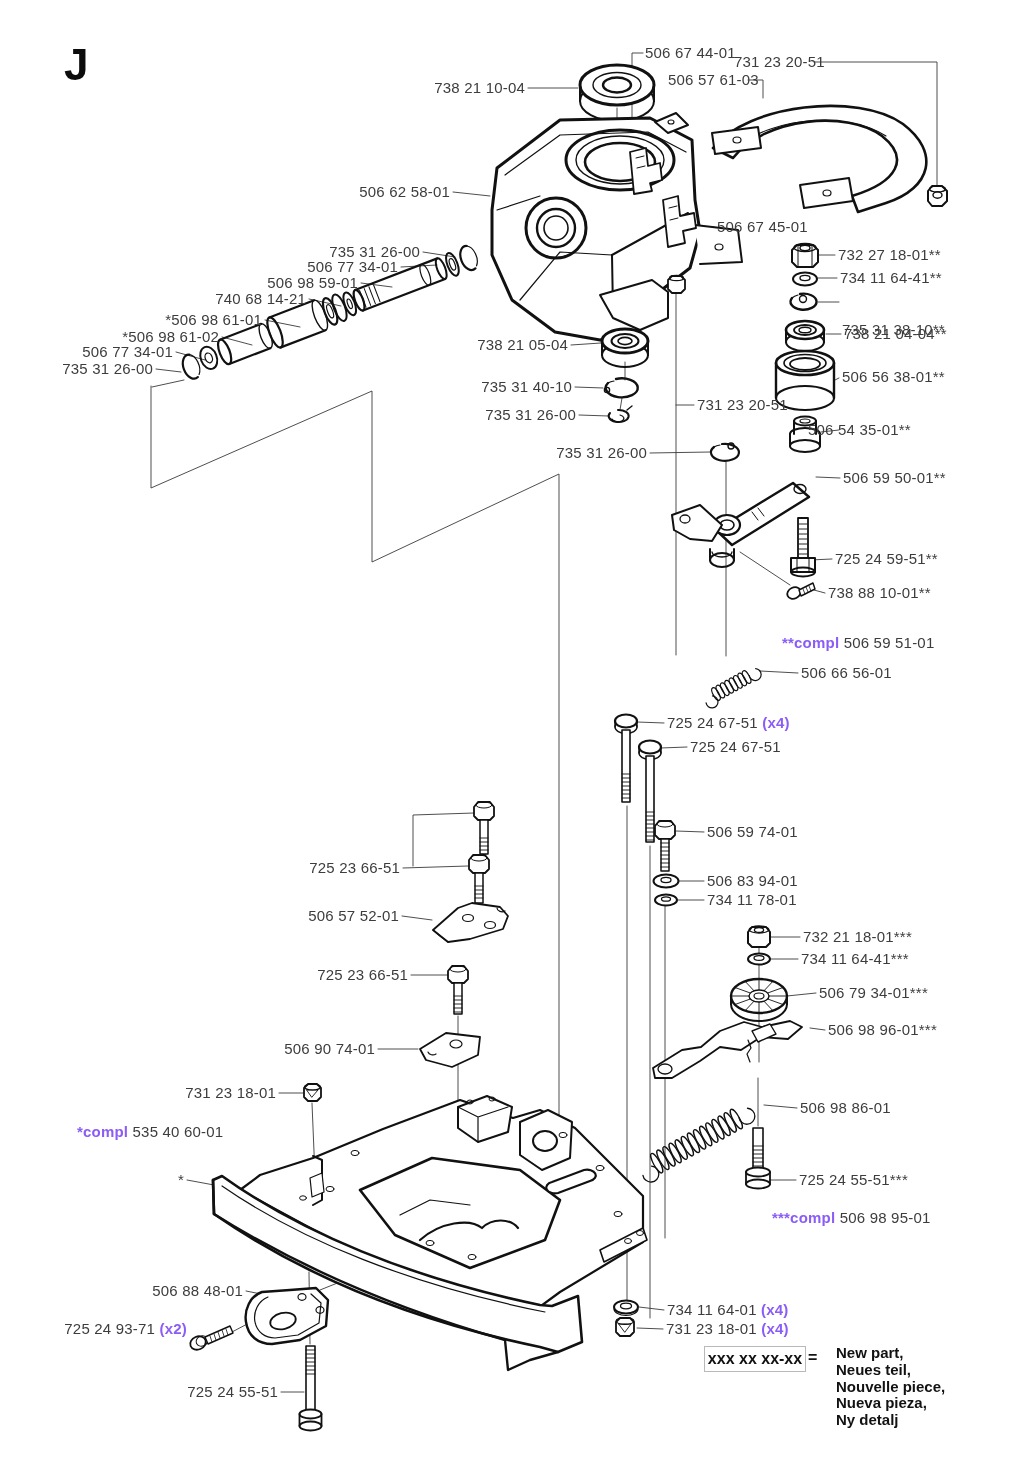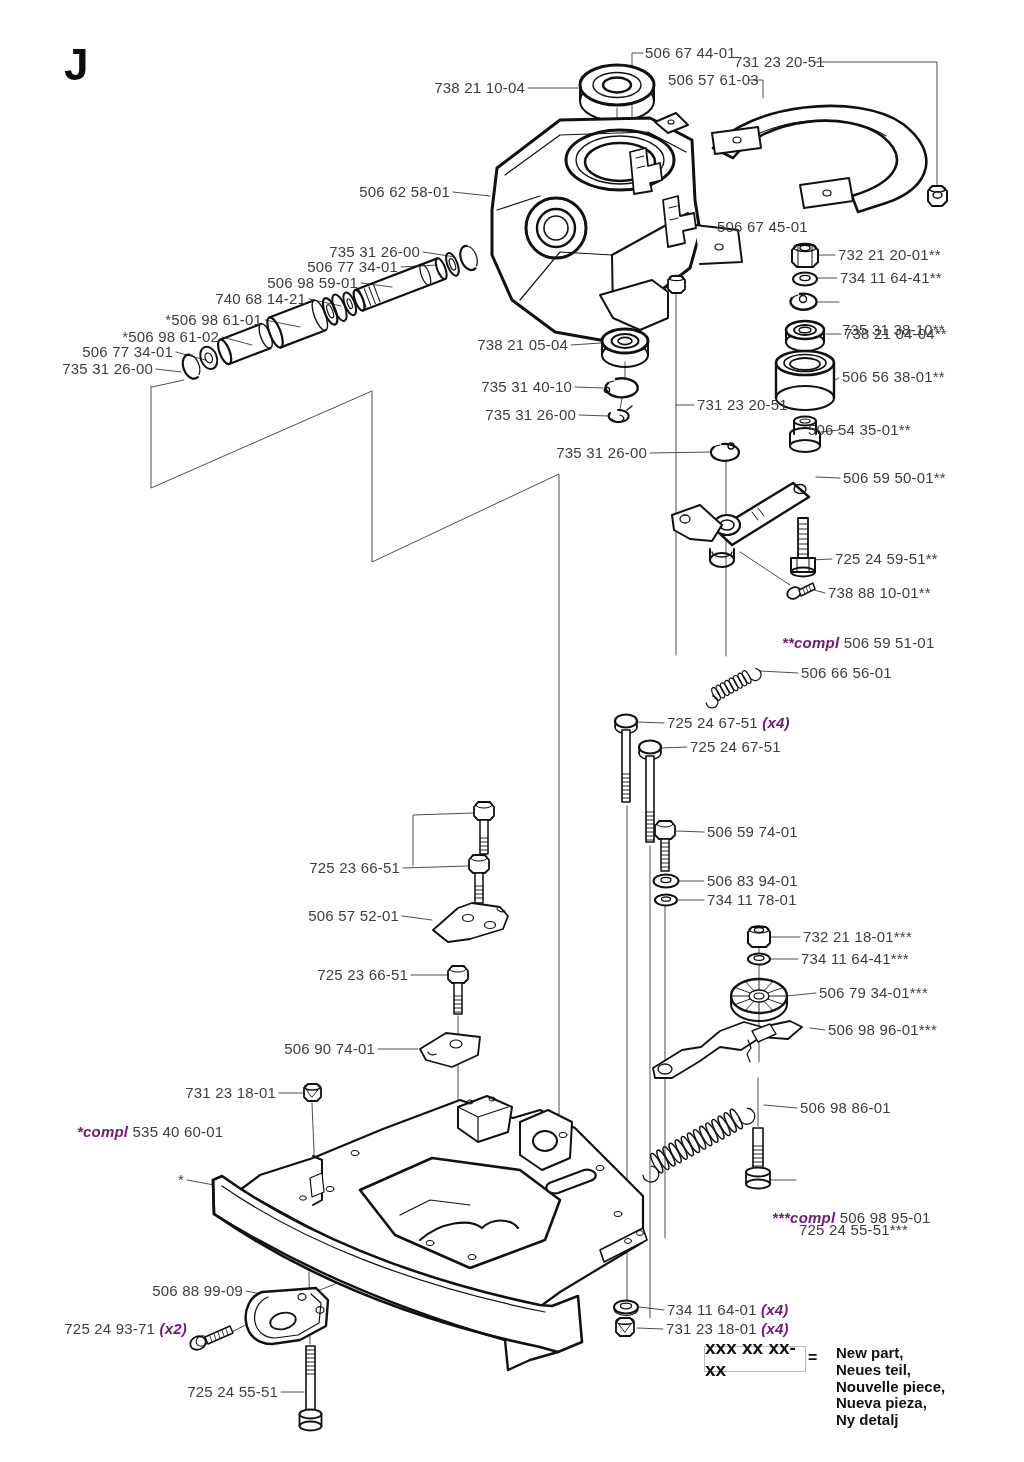--- a/index.html
+++ b/index.html
@@ -1,23 +1,23 @@
 <!DOCTYPE html>
 <html><head>
 <meta charset="utf-8">
 <style>
   html,body{margin:0;padding:0;background:#fff;}
   .stage{position:relative;width:1024px;height:1462px;background:#ffffff;overflow:hidden;
          font-family:"Liberation Sans", sans-serif;}
   .stage svg{position:absolute;left:0;top:0;}
   .plabel{position:absolute;font-size:15px;color:#3d3d3d;white-space:nowrap;line-height:18px;letter-spacing:.2px;}
-  .plabel b{color:#701a75;font-weight:bold;font-style:italic;}
+  .plabel b{color:#8b5cf6;font-weight:bold;}
   .title{position:absolute;left:64px;top:40px;font-size:44px;font-weight:bold;color:#0c0c0c;}
   .legend-box{position:absolute;left:704px;top:1346px;width:100px;height:24px;border:1px solid #b9b9b9;
-              display:flex;align-items:center;justify-content:center;font-size:19px;font-weight:bold;color:#121212;}
+              display:flex;align-items:center;justify-content:center;font-size:16px;font-weight:bold;color:#121212;}
   .legend-eq{position:absolute;left:808px;top:1349px;font-size:16px;font-weight:bold;color:#121212;}
   .legend-lines{position:absolute;left:836px;top:1345px;font-size:15px;font-weight:bold;color:#121212;line-height:16.8px;}
 </style>
 </head>
 <body>
 
 <div class="stage">
 
   <div class="title">J</div>
 
@@ -502,21 +502,21 @@
       <div class="plabel" style="top: 183px; right: 574px;"><span>506 62 58-01</span></div>
       <div class="plabel" style="top: 218px; left: 717px;"><span>506 67 45-01</span></div>
       <div class="plabel" style="top: 243px; right: 604px;"><span>735 31 26-00</span></div>
       <div class="plabel" style="top: 258px; right: 626px;"><span>506 77 34-01</span></div>
       <div class="plabel" style="top: 274px; right: 666px;"><span>506 98 59-01</span></div>
       <div class="plabel" style="top: 290px; right: 718px;"><span>740 68 14-21</span></div>
       <div class="plabel" style="top: 311px; right: 762px;"><span>*506 98 61-01</span></div>
       <div class="plabel" style="top: 328px; right: 805px;"><span>*506 98 61-02</span></div>
       <div class="plabel" style="top: 343px; right: 851px;"><span>506 77 34-01</span></div>
       <div class="plabel" style="top: 360px; right: 871px;"><span>735 31 26-00</span></div>
-      <div class="plabel" style="top: 246px; left: 838px;"><span>732 21 20-01**</span></div>
+      <div class="plabel" style="top: 246px; left: 838px;"><span>732 27 18-01**</span></div>
       <div class="plabel" style="top: 269px; left: 840px;"><span>734 11 64-41**</span></div>
       <div class="plabel" style="top: 293px; left: 842px; margin-top: 28px;"><span>735 31 38-10**</span></div>
       <div class="plabel" style="top: 325px; left: 844px;"><span>738 21 04-04**</span></div>
       <div class="plabel" style="top: 336px; right: 456px;"><span>738 21 05-04</span></div>
       <div class="plabel" style="top: 368px; left: 842px;"><span>506 56 38-01**</span></div>
       <div class="plabel" style="top: 378px; right: 452px;"><span>735 31 40-10</span></div>
       <div class="plabel" style="top: 396px; left: 697px;"><span>731 23 20-51</span></div>
       <div class="plabel" style="top: 406px; right: 448px;"><span>735 31 26-00</span></div>
       <div class="plabel" style="top: 421px; left: 808px;"><span>506 54 35-01**</span></div>
       <div class="plabel" style="top: 444px; right: 377px;"><span>735 31 26-00</span></div>
@@ -534,24 +534,24 @@
       <div class="plabel" style="top: 907px; right: 625px;"><span>506 57 52-01</span></div>
       <div class="plabel" style="top: 928px; left: 803px;"><span>732 21 18-01***</span></div>
       <div class="plabel" style="top: 950px; left: 801px;"><span>734 11 64-41***</span></div>
       <div class="plabel" style="top: 966px; right: 616px;"><span>725 23 66-51</span></div>
       <div class="plabel" style="top: 984px; left: 819px;"><span>506 79 34-01***</span></div>
       <div class="plabel" style="top: 1021px; left: 828px;"><span>506 98 96-01***</span></div>
       <div class="plabel" style="top: 1040px; right: 649px;"><span>506 90 74-01</span></div>
       <div class="plabel" style="top: 1084px; right: 748px;"><span>731 23 18-01</span></div>
       <div class="plabel" style="top: 1099px; left: 800px;"><span>506 98 86-01</span></div>
       <div class="plabel" style="top: 1123px; left: 77px;"><b>*compl </b><span>535 40 60-01</span></div>
-      <div class="plabel" style="top: 1221px; left: 799px;"><span>725 24 55-51***</span></div>
+      <div class="plabel" style="top: 1171px; left: 799px;"><span>725 24 55-51***</span></div>
       <div class="plabel" style="top: 1171px; right: 840px;"><span>*</span></div>
       <div class="plabel" style="top: 1209px; left: 772px;"><b>***compl </b><span>506 98 95-01</span></div>
-      <div class="plabel" style="top: 1282px; right: 781px;"><span>506 88 99-09</span></div>
+      <div class="plabel" style="top: 1282px; right: 781px;"><span>506 88 48-01</span></div>
       <div class="plabel" style="top: 1301px; left: 667px; text-align: center;"><span>734 11 64-01 </span><b>(x4)</b></div>
       <div class="plabel" style="top: 1320px; right: 837px;"><span>725 24 93-71 </span><b>(x2)</b></div>
       <div class="plabel" style="top: 1320px; left: 666px;"><span>731 23 18-01 </span><b>(x4)</b></div>
       <div class="plabel" style="top: 1383px; right: 746px;"><span>725 24 55-51</span></div>
     </div>
 
   <div>
     <div class="legend-box">xxx xx xx-xx</div>
     <div class="legend-eq">=</div>
     <div class="legend-lines" id="legend-lines">

